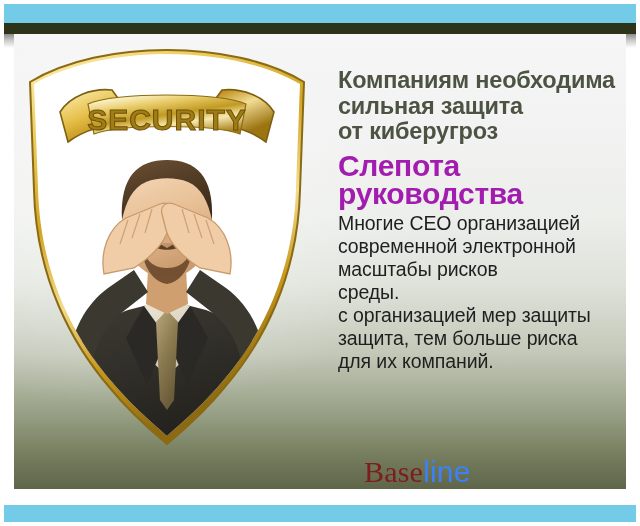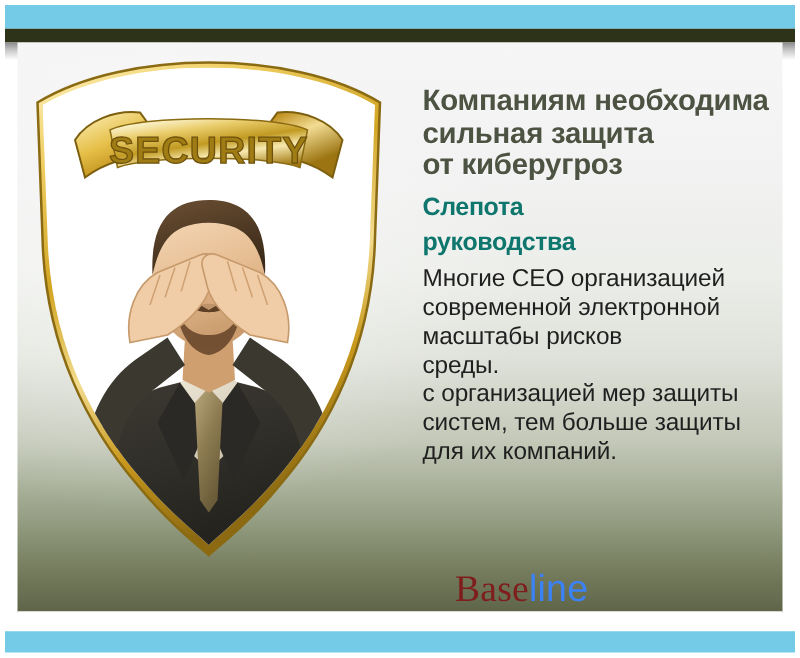--- a/index.html
+++ b/index.html
@@ -72,23 +72,23 @@
     color:#4d5342;
     font-weight:bold;
     font-size:23.5px;
     line-height:25.5px;
     letter-spacing:-0.2px;
     margin:0 0 2px 0;
     text-shadow:0 1px 0 rgba(255,255,255,0.55);
   }
   .headline .hl-line{display:block;white-space:nowrap;}
   .subhead{
-    color:#0f766e;
+    color:#a21caf;
     font-weight:bold;
-    font-size:20px;
+    font-size:30px;
     line-height:28px;
     letter-spacing:-0.3px;
     margin:7px 0 4px 0;
   }
   .subhead .sh-line{display:block;white-space:nowrap;}
   .body-copy{
     color:#1f1f1f;
     font-size:19.5px;
     line-height:23px;
     letter-spacing:-0.1px;
@@ -266,21 +266,21 @@
       <span class="sh-line">Слепота</span>
       <span class="sh-line">руководства</span>
     </div>
 
     <div class="body-copy">
       <span class="bc-line">Многие CEO организацией</span>
       <span class="bc-line">современной электронной</span>
       <span class="bc-line">масштабы рисков</span>
       <span class="bc-line">среды.</span>
       <span class="bc-line">с организацией мер защиты</span>
-      <span class="bc-line">систем, тем больше защиты</span>
+      <span class="bc-line">защита, тем больше риска</span>
       <span class="bc-line">для их компаний.</span>
     </div>
   </div>
 
   <div class="logo">
     <span class="base">Base</span><span class="line">line</span>
   </div>
 
   <div class="frame-white-strip"></div>
   <div class="frame-blue-bottom"></div>

